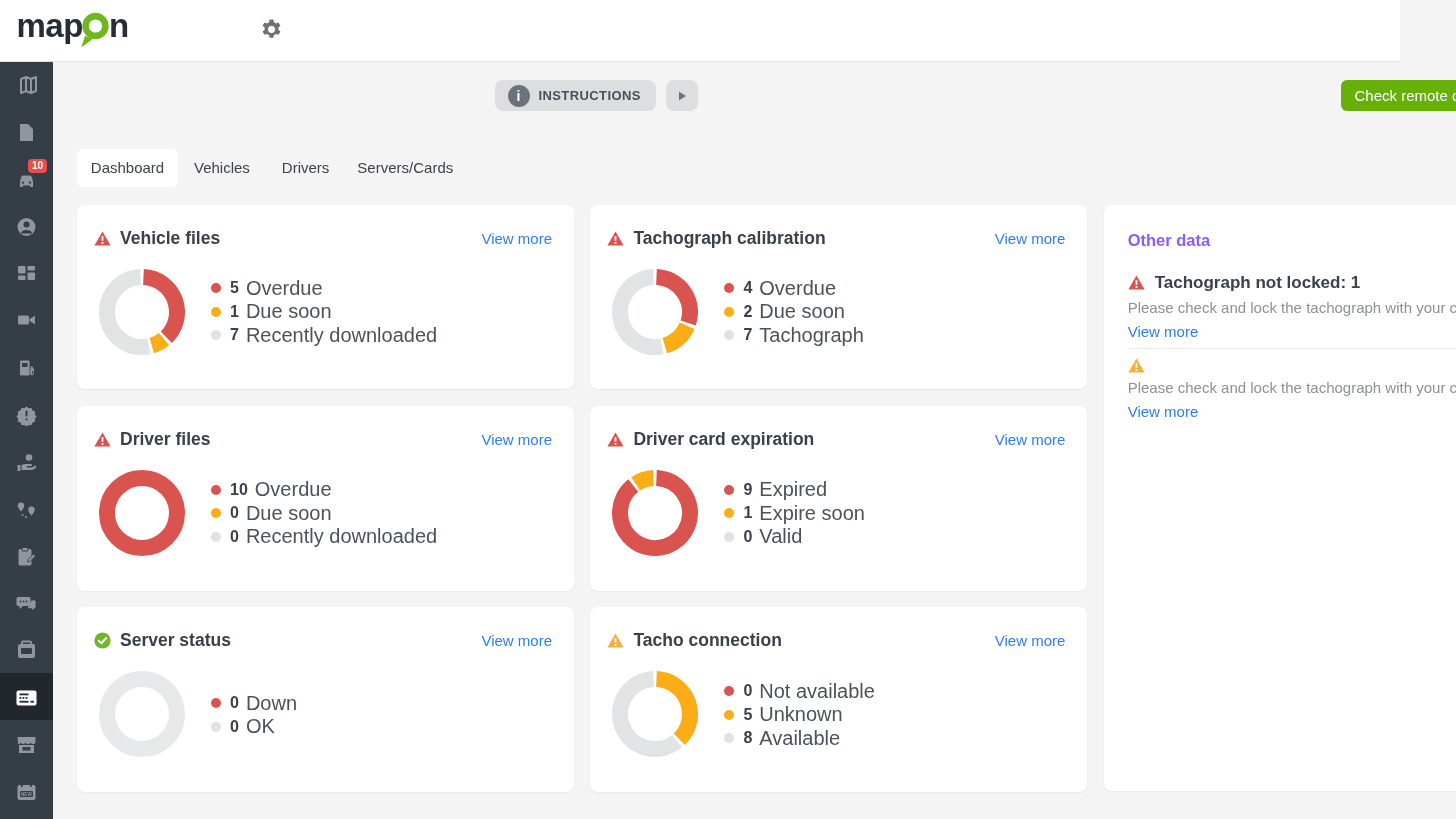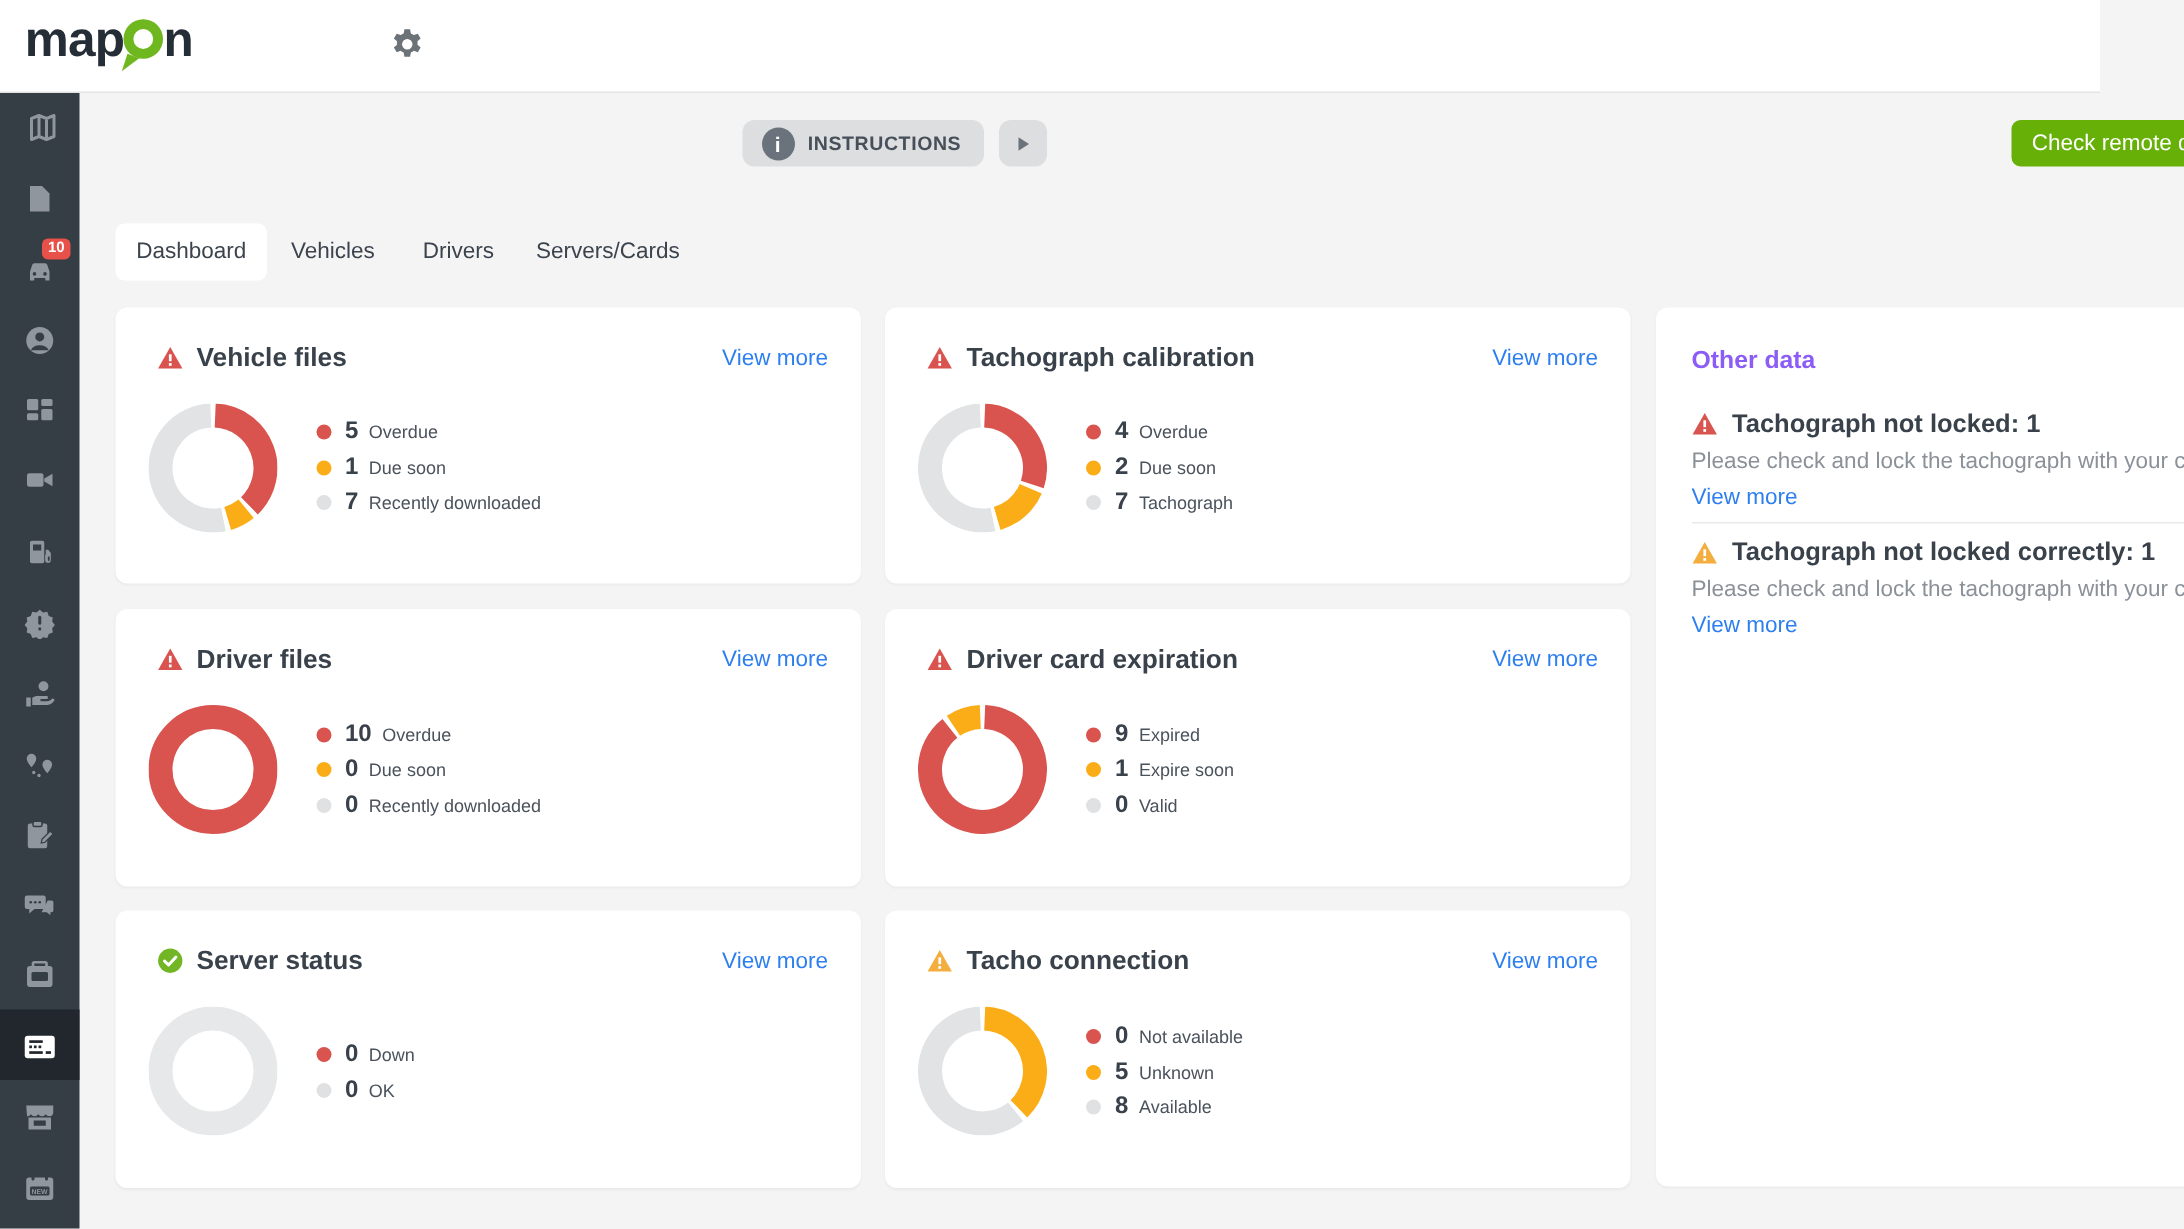--- a/index.html
+++ b/index.html
@@ -16,29 +16,29 @@
 .instr { position:absolute; left:441.5px; top:18px; width:161px; height:31px; background:#dcdee0; border-radius:8px; display:flex; align-items:center; }
 .instr .ic { width:22px; height:22px; border-radius:50%; background:#6a737b; color:#fff; display:flex; align-items:center; justify-content:center; font-weight:bold; font-size:14px; margin-left:13px; }
 .instr .tx { font-size:13px; font-weight:bold; color:#47505a; letter-spacing:0.4px; margin-left:9px; }
 .playbtn { position:absolute; left:613px; top:18px; width:32px; height:31px; background:#dcdee0; border-radius:8px; display:flex; align-items:center; justify-content:center; }
 .greenbtn { position:absolute; left:1287.5px; top:18px; height:31px; background:#66b008; color:#fff; border-radius:6px; font-size:15px; display:flex; align-items:center; padding:0 14px; white-space:nowrap; }
 .tabs { position:absolute; left:24px; top:87px; display:flex; height:38px; }
 .tab { padding:0 16px; line-height:38px; font-size:15px; color:#3b434d; }
 .tab.active { background:#fff; border-radius:6px; padding:0 13.8px; }
 .grid { position:absolute; left:24px; top:142.5px; }
 .card { position:absolute; width:497px; height:184.8px; background:#fff; border-radius:8px; box-shadow:0 1px 2px rgba(30,35,40,0.05); }
-.chead { position:absolute; left:28px; top:23px; display:flex; align-items:center; }
+.chead { position:absolute; left:17px; top:23px; display:flex; align-items:center; }
 .ctitle { font-size:17.5px; font-weight:bold; color:#39414b; margin-left:9px; }
 .vmore { position:absolute; right:22px; top:25px; font-size:15px; color:#2d7ff0; }
 .donut { position:absolute; left:22px; top:64px; }
 .legend { position:absolute; left:134px; top:72px; }
 .lrow { display:flex; align-items:center; height:23.5px; }
 .ldot { width:10px; height:10px; border-radius:50%; margin-right:9px; }
 .lnum { font-size:16px; font-weight:bold; color:#39414b; }
-.llab { font-size:12px; color:#4a525c; margin-left:7px; }
+.llab { font-size:20px; color:#4a525c; margin-left:7px; }
 .red { background:#d9534f; } .org { background:#fbad18; } .gry { background:#dfe1e3; }
 .other { position:absolute; left:1026.7px; width:497px; height:586px; background:#fff; border-radius:8px; top:0; box-shadow:0 1px 2px rgba(30,35,40,0.05); }
 .oh { position:absolute; left:24px; top:26px; font-size:16.5px; font-weight:bold; color:#8b5cf6; }
 .oent { position:absolute; left:24px; white-space:nowrap; }
 .oet { display:flex; align-items:center; }
 .oetx { font-size:17px; font-weight:bold; color:#39414b; margin-left:10px; }
 .odesc { font-size:15px; color:#8b9199; margin-top:6px; white-space:nowrap; }
 .ovm { font-size:15px; color:#2d7ff0; margin-top:7px; }
 .ohr { position:absolute; left:24px; right:-200px; height:1px; background:#e8e9ea; }
 </style>
@@ -409,20 +409,19 @@
         <div class="ovm">View more</div>
       </div>
       <div class="ohr" style="top:143.5px;"></div>
       <div class="oent" style="top:153.5px;">
         <div class="oet">
           <svg width="17" height="15" viewBox="0 0 17 15">
               <path d="M8.5 0.4 L16.6 14.6 H0.4 z" fill="#f3ae3d"></path>
               <rect x="7.6" y="5.2" width="1.8" height="4.6" fill="#fff"></rect>
               <rect x="7.6" y="11" width="1.8" height="1.9" fill="#fff"></rect>
             </svg>
-          <div class="oetx">Tachograph not locked correctly: 1</div>
         </div>
         <div class="odesc">Please check and lock the tachograph with your company card.</div>
         <div class="ovm">View more</div>
       </div>
     </div>
   </div>
 </div>
 
 </body></html>

